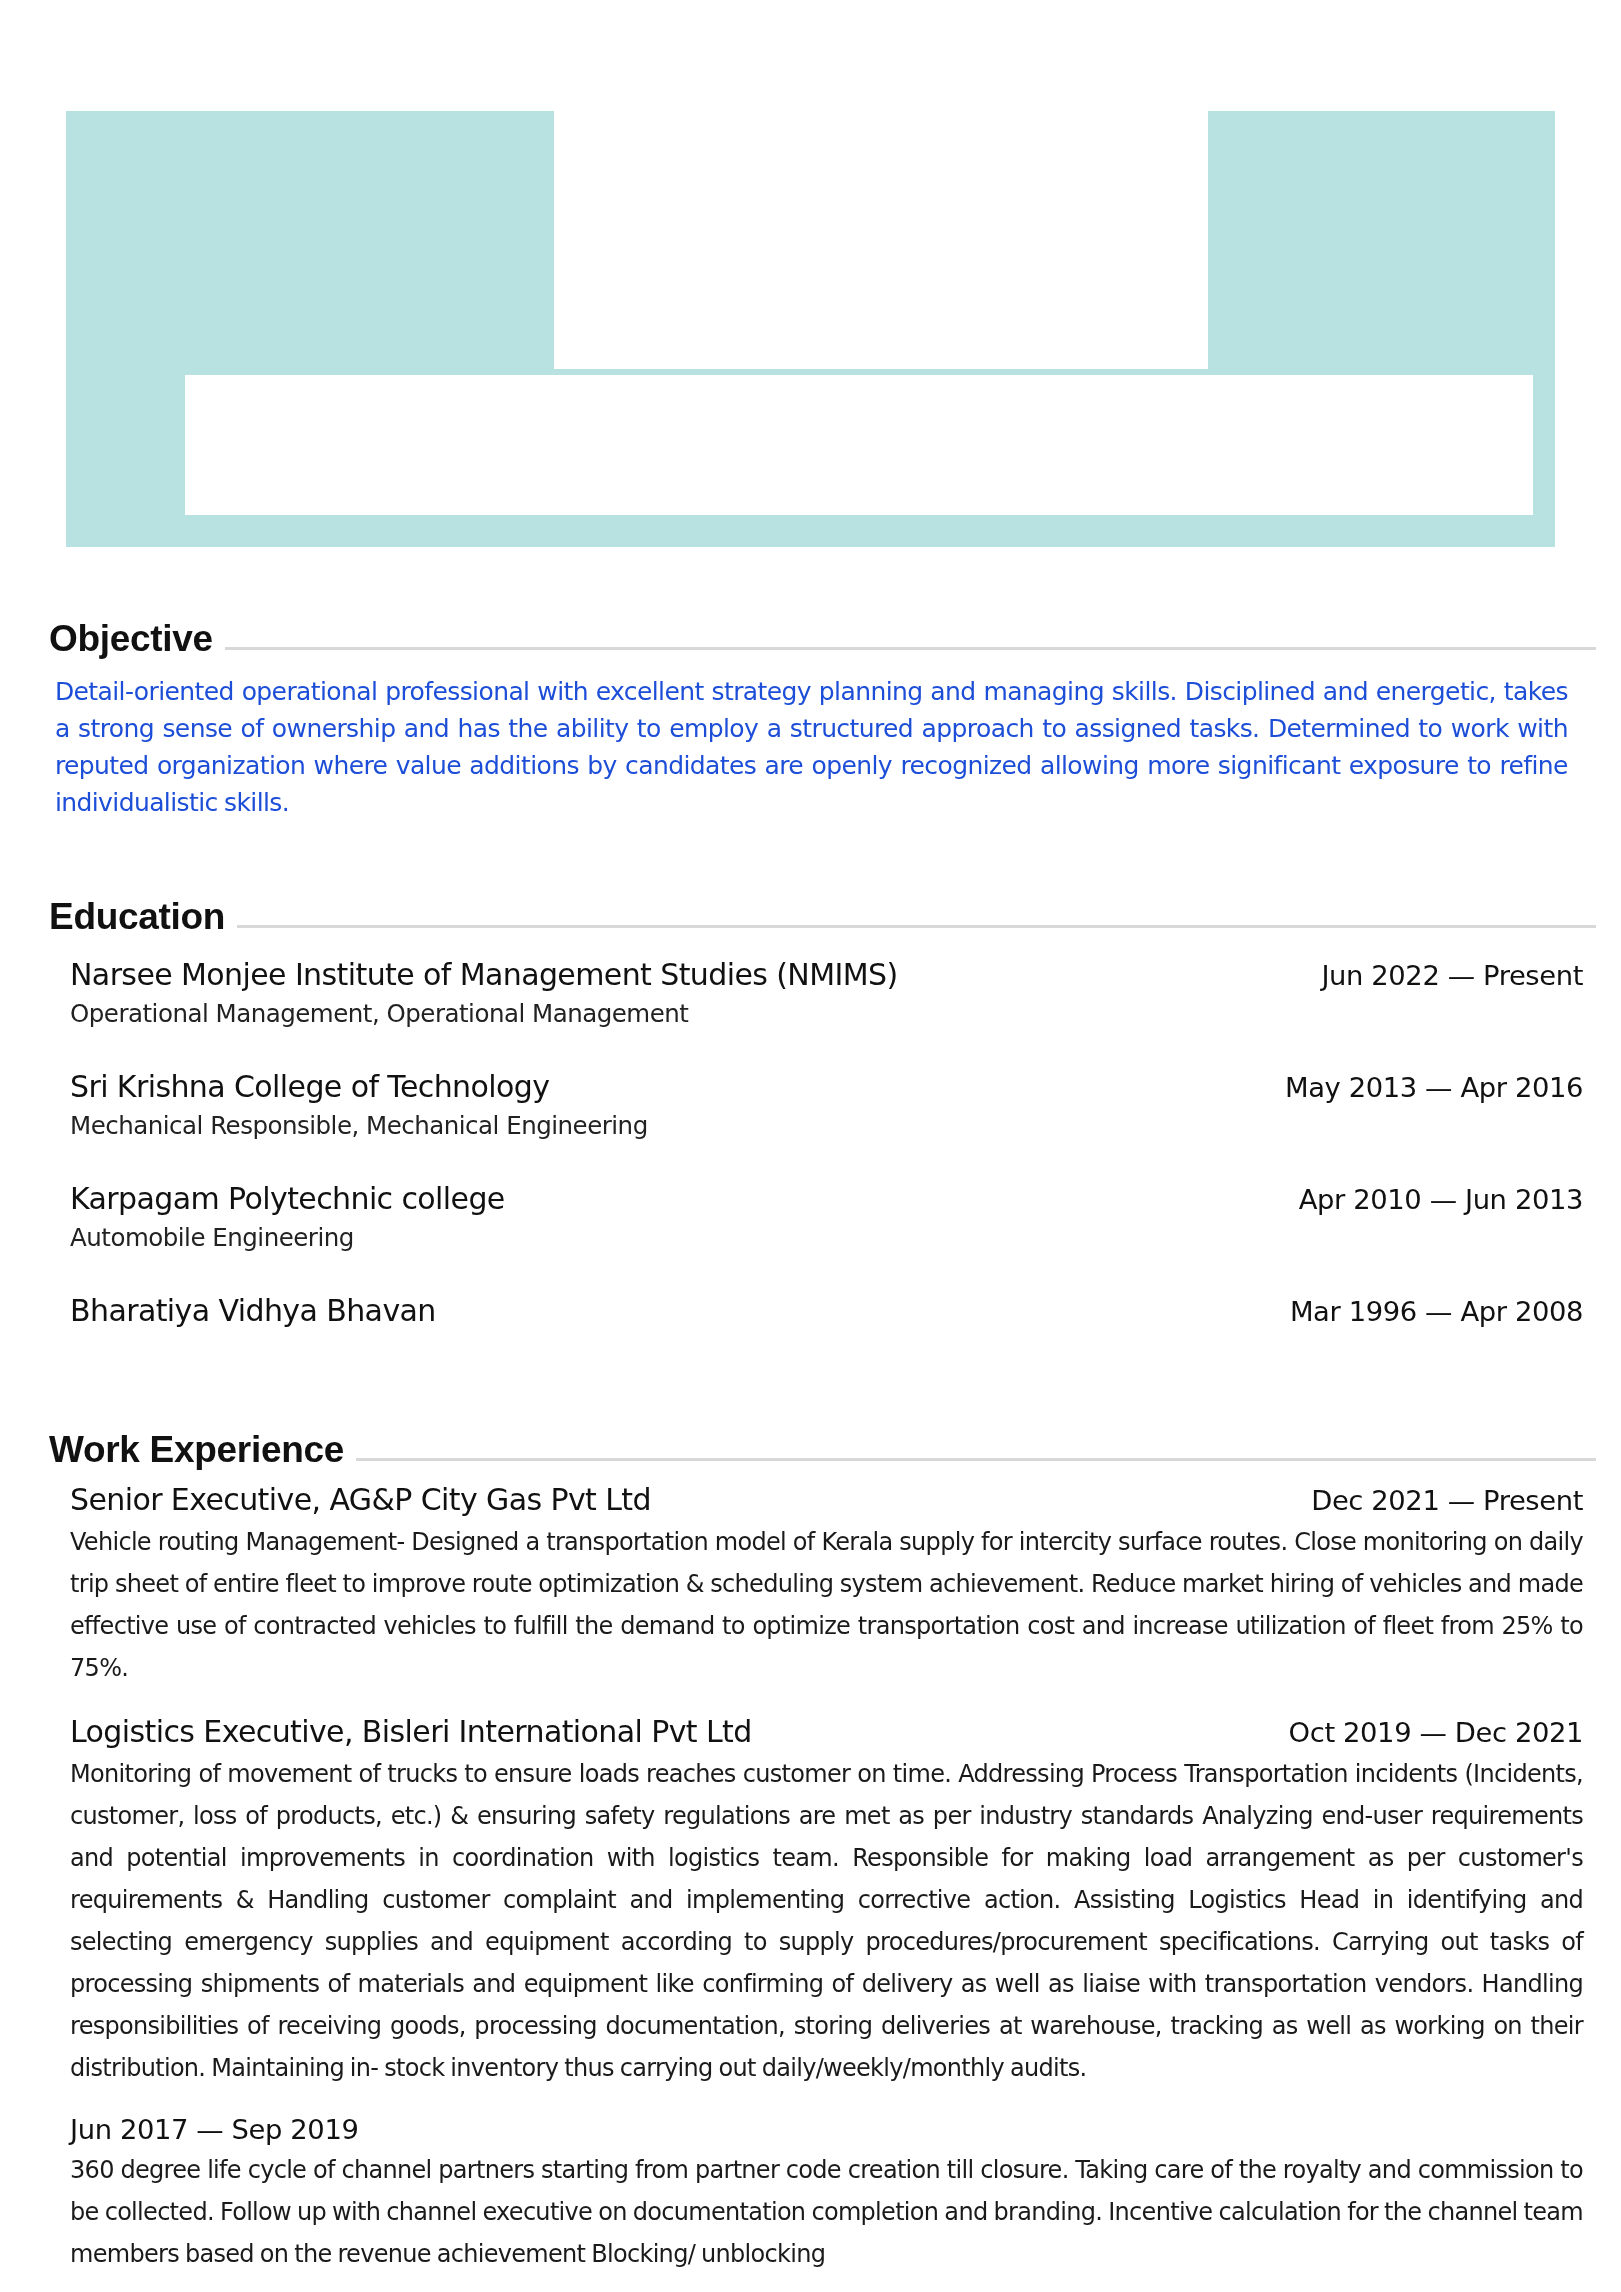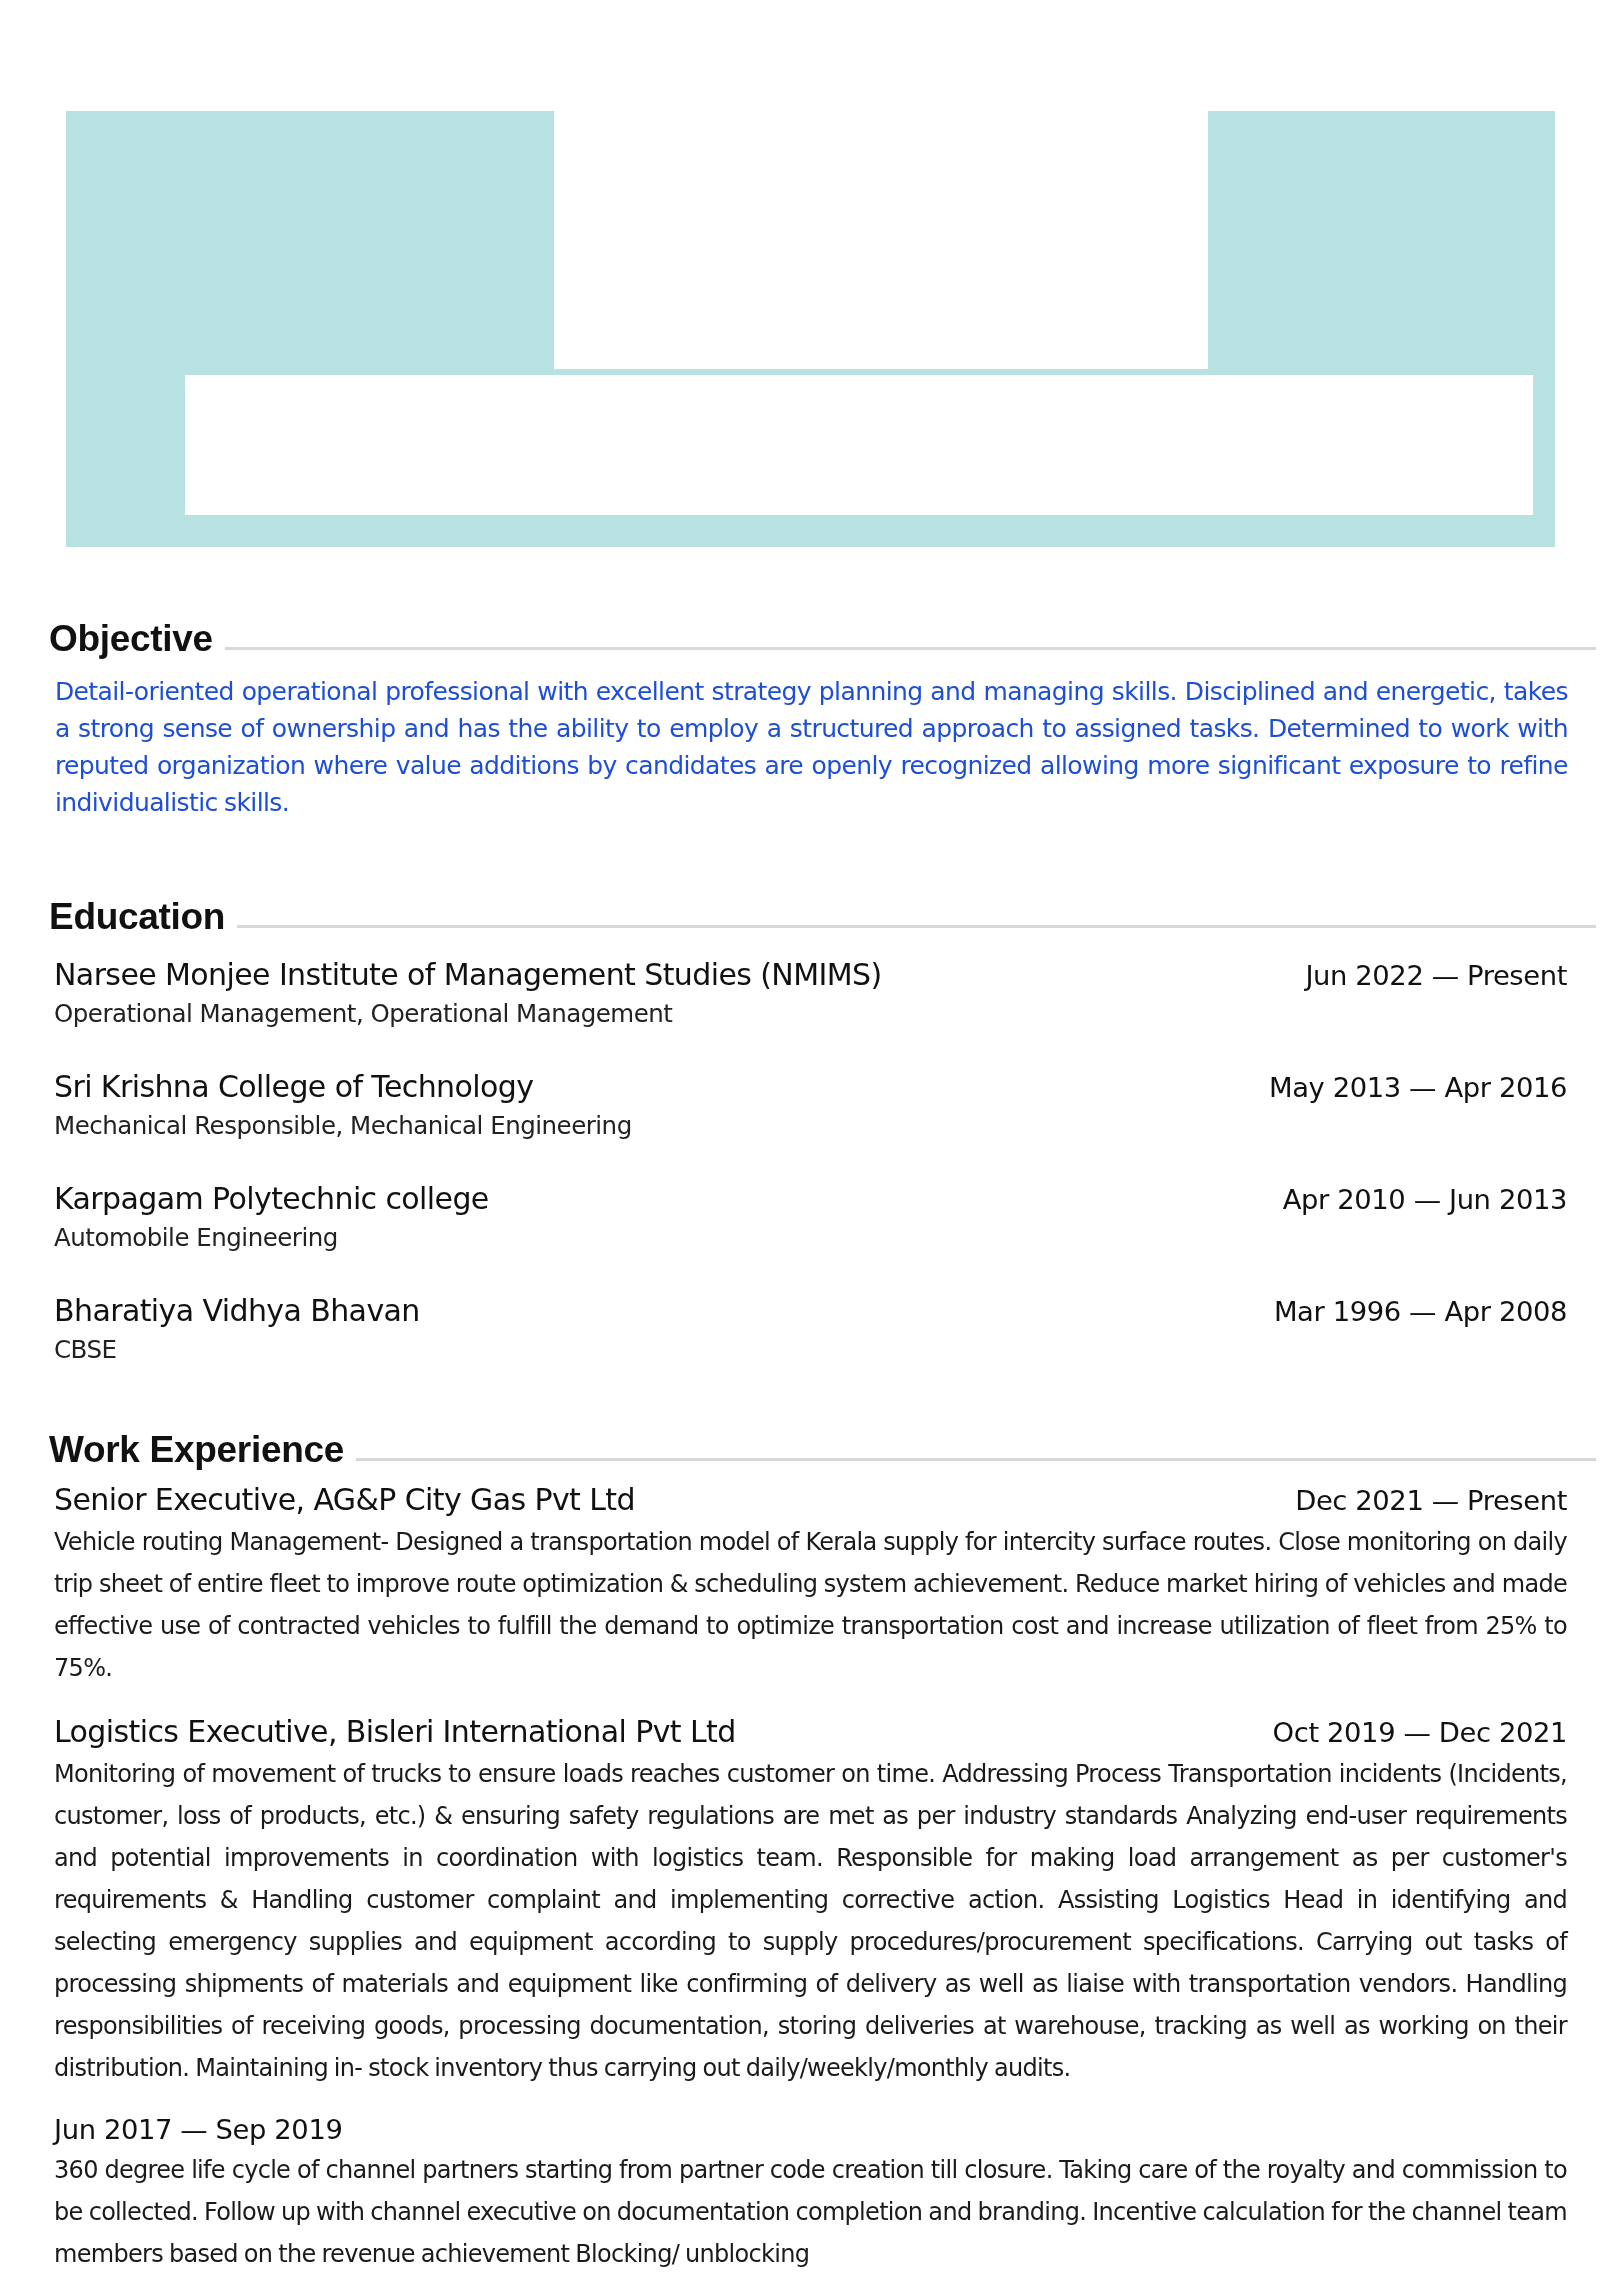--- a/index.html
+++ b/index.html
@@ -29,21 +29,21 @@
     letter-spacing: -0.3px;
   }
   .section-rule {
     flex: 1; height: 2.9px; background: #d8d8d8; margin-left: 11.8px; margin-bottom: 6.9px;
   }
   .para {
     margin: 0 0 0 5.9px; width: 1513px;
     font-family: "DejaVu Sans", sans-serif; font-size: 25px; line-height: 37px;
     text-align: justify; color: #1d4ed8; letter-spacing: -0.6px; word-spacing: -1px;
   }
-  .entry { position: relative; margin-left: 5px; width: 1513px; }
+  .entry { position: relative; margin-left: 21px; width: 1513px; }
   .entry-row { display: flex; justify-content: space-between; align-items: baseline; }
   .entry-title {
     font-family: "DejaVu Sans", sans-serif; font-size: 30px; color: #111;
     letter-spacing: -0.6px; white-space: nowrap;
   }
   .entry-date {
     font-family: "DejaVu Sans", sans-serif; font-size: 27.4px; color: #111;
     letter-spacing: -0.4px; white-space: nowrap;
   }
   .entry-sub {
@@ -98,21 +98,20 @@
       <span class="entry-title">Karpagam Polytechnic college</span>
       <span class="entry-date">Apr 2010 — Jun 2013</span>
     </div>
     <div class="entry-sub">Automobile Engineering</div>
   </div>
   <div class="entry edu-entry">
     <div class="entry-row">
       <span class="entry-title">Bharatiya Vidhya Bhavan</span>
       <span class="entry-date">Mar 1996 — Apr 2008</span>
     </div>
-    <div class="entry-sub">CBSE</div>
   </div>
 </div>
 
 <div class="section" style="top:1421px;">
   <div class="section-head">
     <span class="section-title">Work Experience</span>
     <span class="section-rule"></span>
   </div>
   <div style="height:13.7px;"></div>
   <div class="entry work-entry" style="margin-bottom:25.5px;">

